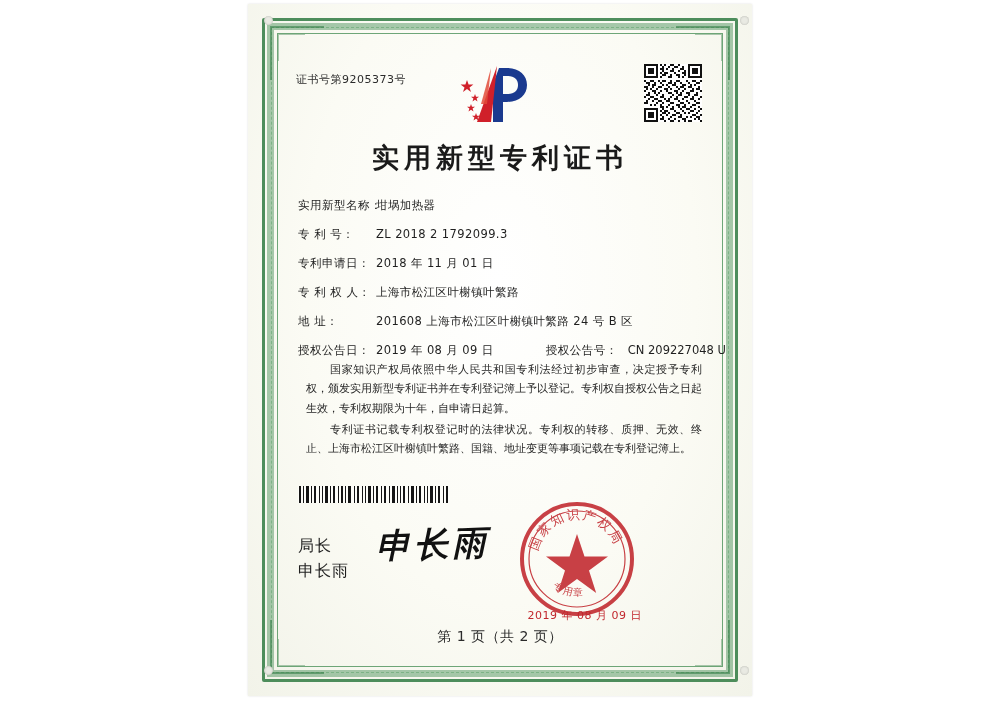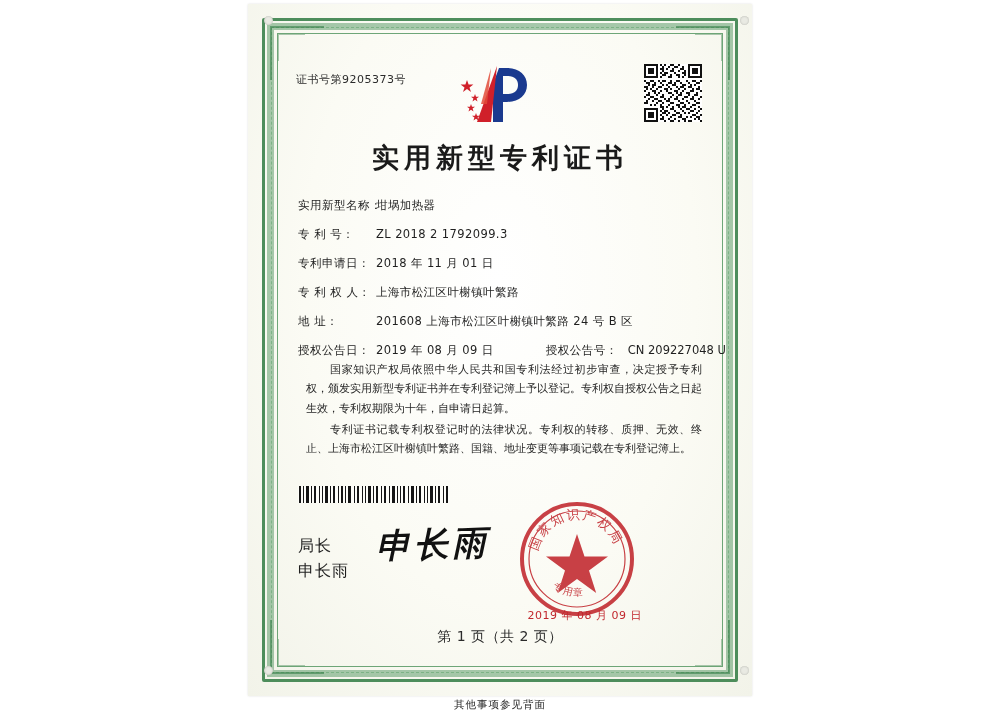--- a/index.html
+++ b/index.html
@@ -647,15 +647,14 @@
       <div class="page-num">第 1 页（共 2 页）</div>
 
     </div>
   </div>
 
   <div class="punch p1"></div>
   <div class="punch p2"></div>
   <div class="punch p3"></div>
   <div class="punch p4"></div>
 
-  <div class="footnote">其他事项参见背面</div>
 
 </div>
 
 </body></html>

